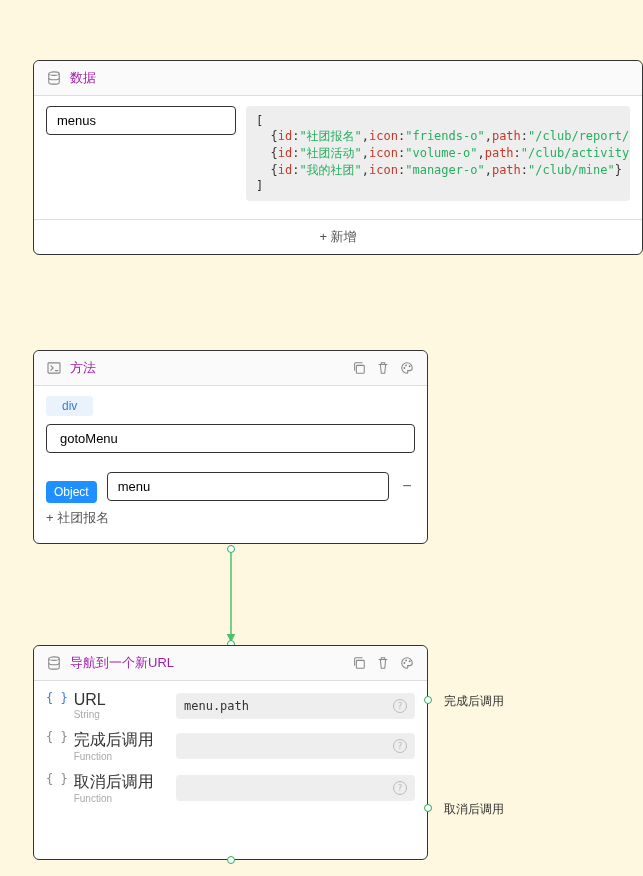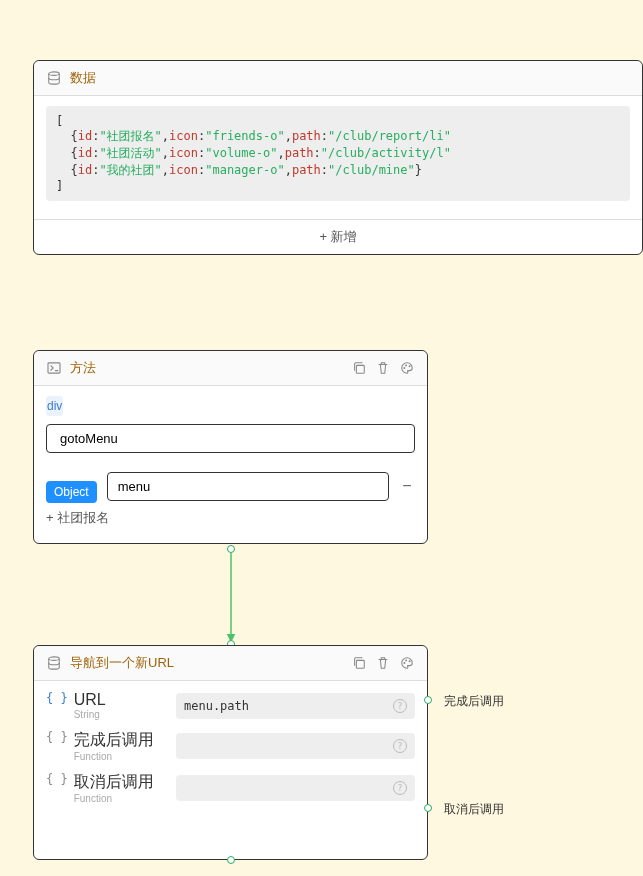--- a/index.html
+++ b/index.html
@@ -24,21 +24,21 @@
 }
 .panel-header {
   display: flex;
   align-items: center;
   padding: 8px 12px;
   border-bottom: 1px solid #ddd;
   gap: 8px;
   background: #fafafa;
   border-radius: 6px 6px 0 0;
 }
-.panel-title { flex: 1; font-size: 13px; color: #a16207; }
+.panel-title { flex: 1; font-size: 13px; color: #a21caf; }
 .header-icon { color: #888; cursor: pointer; width: 16px; height: 16px; display: flex; align-items: center; justify-content: center; }
 .panel-body { padding: 10px 12px; }
 .input-row { display: flex; gap: 10px; align-items: flex-start; margin-bottom: 8px; }
 .text-input {
   border: 1px solid #333;
   border-radius: 4px;
   padding: 6px 10px;
   font-size: 13px;
   background: #fff;
   font-family: inherit;
@@ -55,21 +55,21 @@
   color: #333;
 }
 .code-block .k { color: #c0392b; }
 .code-block .s { color: #27ae60; }
 .panel-footer { border-top: 1px solid #ddd; padding: 8px 12px; font-size: 13px; color: #555; cursor: pointer; text-align: center; }
 .tag {
   display: inline-block;
   background: #eaf2fb;
   color: #3a7bd5;
   border-radius: 3px;
-  padding: 3px 1px;
+  padding: 3px 16px;
   font-size: 12px;
   margin-bottom: 8px;
 }
 .pill-obj {
   background: #1e90ff;
   color: #fff;
   border-radius: 4px;
   padding: 4px 8px;
   font-size: 12px;
   margin-top: 12px;
@@ -113,20 +113,21 @@
       <svg width="14" height="14" viewBox="0 0 16 16" fill="none" stroke="#888" stroke-width="1.2">
         <ellipse cx="8" cy="3" rx="6" ry="2"></ellipse>
           <path d="M2 3v10c0 1.1 2.7 2 6 2s6-.9 6-2V3"></path>
           <path d="M2 8c0 1.1 2.7 2 6 2s6-.9 6-2"></path>
       </svg>
     </span>
     <span class="panel-title">数据</span>
   </div>
   <div class="panel-body">
     <div class="input-row">
+      <input class="text-input" style="width: 190px;" value="menus">
       <div class="code-block" id="code-preview">[
   {<span class="k">id</span>:<span class="s">"社团报名"</span>,<span class="k">icon</span>:<span class="s">"friends-o"</span>,<span class="k">path</span>:<span class="s">"/club/report/li"</span>
   {<span class="k">id</span>:<span class="s">"社团活动"</span>,<span class="k">icon</span>:<span class="s">"volume-o"</span>,<span class="k">path</span>:<span class="s">"/club/activity/l"</span>
   {<span class="k">id</span>:<span class="s">"我的社团"</span>,<span class="k">icon</span>:<span class="s">"manager-o"</span>,<span class="k">path</span>:<span class="s">"/club/mine"</span>}
 ]</div>
     </div>
   </div>
   <div class="panel-footer">+ 新增</div>
 </div>
 

